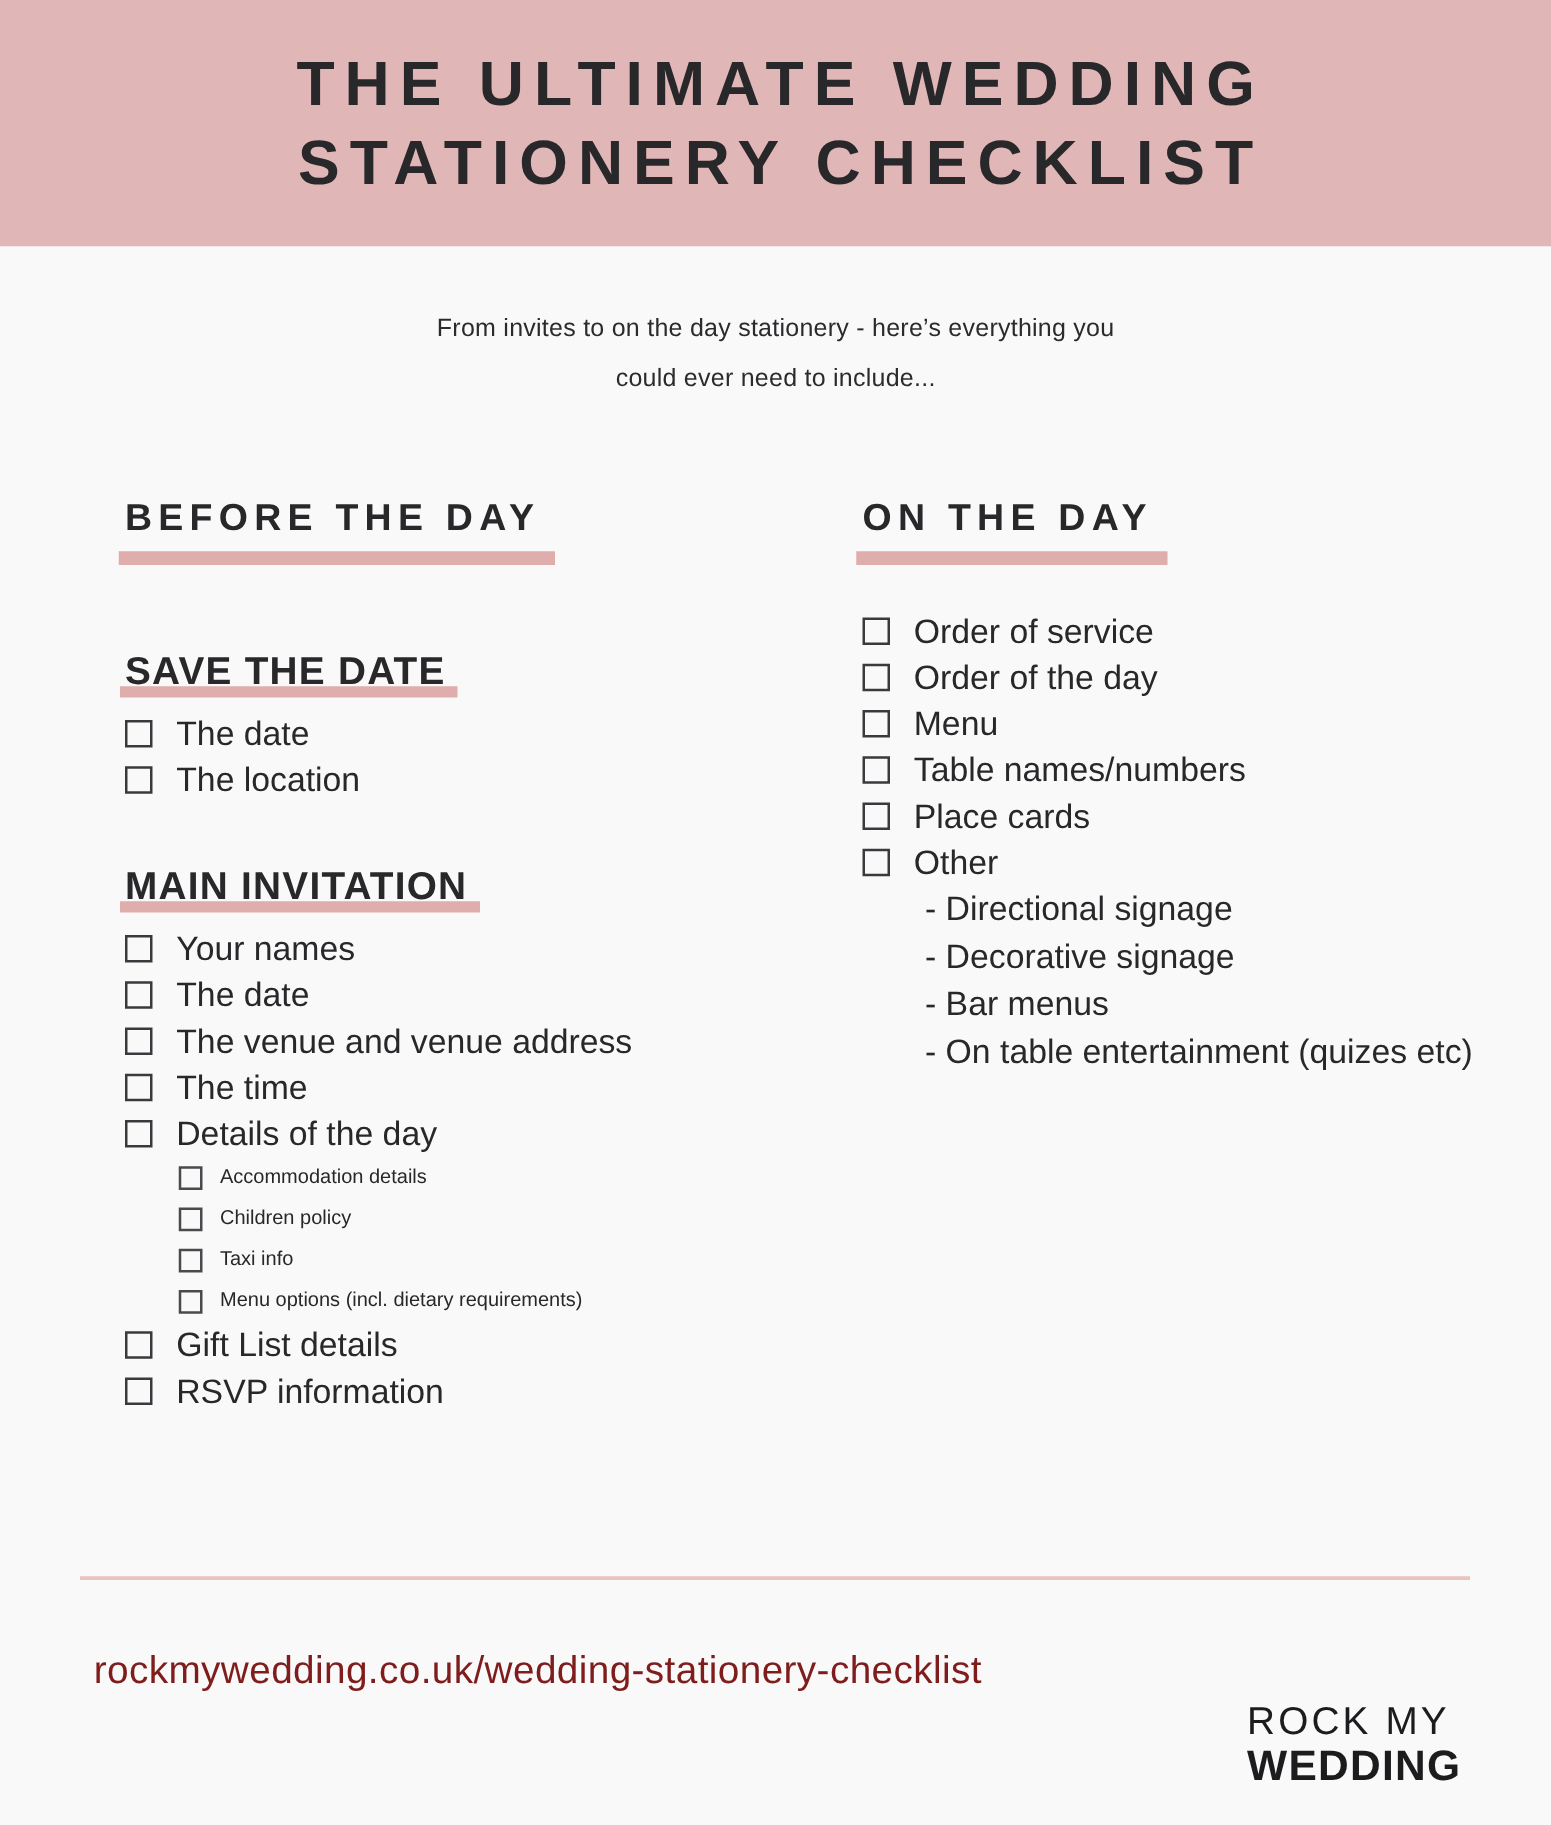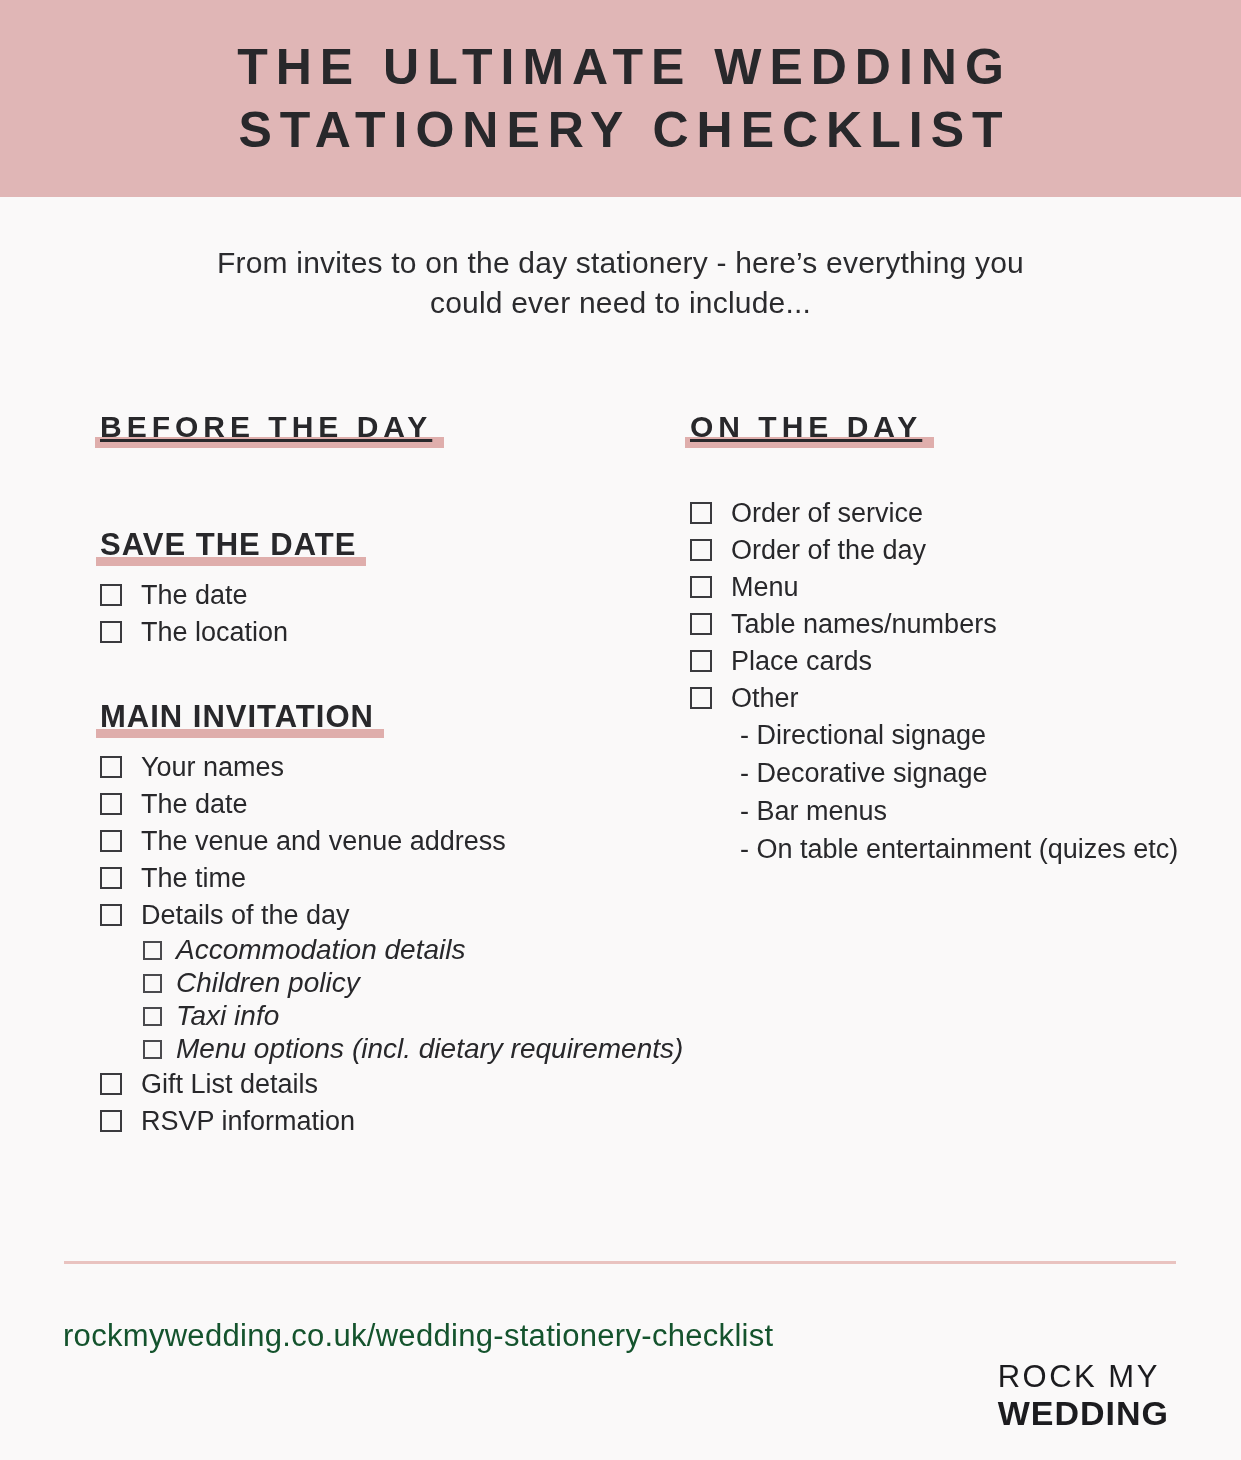--- a/index.html
+++ b/index.html
@@ -20,66 +20,65 @@
   .header{
     height:197px;background:var(--header-bg);
     display:flex;align-items:center;justify-content:center;
   }
   .title{
     text-align:center;font-weight:bold;font-size:50px;line-height:63px;
     letter-spacing:8px;color:var(--text);padding-left:8px;
   }
   
   .intro{
-    margin-top:46px;text-align:center;font-size:30px;line-height:40px;
+    margin-top:46px;text-align:center;font-size:20px;line-height:40px;
     font-weight:normal;color:#2B2B2E;letter-spacing:0.2px;
   }
   
   .content{display:flex;margin:75px 0 0 100px;}
   .col-left{width:590px;}
   .col-right{width:540px;}
   .section-heading{
-    display:inline-block;margin:12px;font-size:30px;font-weight:bold;letter-spacing:5px;
-    padding:0 12px 4px 5px;margin-left:-5px;
+    display:inline-block;margin:0;font-size:30px;font-weight:bold;letter-spacing:5px;
+    padding:0 12px 20px 5px;margin-left:-5px;
     background:linear-gradient(var(--highlight),var(--highlight)) no-repeat left bottom/100% 11px;
-    text-decoration:underline;
   }
   .sub-heading{
     display:inline-block;margin:0;font-size:31px;font-weight:bold;letter-spacing:1px;
     padding:0 10px 3px 4px;margin-left:-4px;
     background:linear-gradient(var(--highlight),var(--highlight)) no-repeat left bottom/100% 9px;
   }
   .hgap-big{height:22px;}      
   .hgap-col2{height:38px;}     
   .hgap-sub{height:14px;}      
   .sect-gap{height:45px;}      
   .row{
     display:flex;align-items:center;gap:19px;
     font-size:27px;line-height:30px;margin-bottom:7px;
   }
   .cb{
     width:22px;height:22px;border:2px solid #3A3A3E;flex:none;background:transparent;
   }
   .sub-row{
     display:flex;align-items:center;gap:14px;margin-left:43px;
-    font-size:28px;line-height:26px;font-style:italic;margin-bottom:7px;
+    font-size:16px;line-height:26px;margin-bottom:7px;
   }
   .cb-sm{
     width:19px;height:19px;border:2px solid #4A4A4E;flex:none;background:transparent;
   }
   .dash-row{
     margin-left:50px;font-size:27px;line-height:30px;margin-bottom:8px;
   }
   
   .divider{
     position:absolute;left:64px;top:1261px;width:1112px;height:3px;
     background:var(--divider);
   }
   .url{
-    position:absolute;left:63px;top:1318px;font-size:31px;color:#14532d;letter-spacing:0.3px;
+    position:absolute;left:75px;top:1318px;font-size:31px;color:#7f1d1d;letter-spacing:0.3px;
   }
   .logo{
     position:absolute;right:72px;top:1360px;text-align:left;color:#1C1C1F;
   }
   .logo-line1{font-size:31px;letter-spacing:2.5px;font-weight:normal;line-height:34px;}
   .logo-line2{font-size:34px;letter-spacing:1px;font-weight:bold;line-height:38px;text-align:center;}
 </style>
 </head>
 <body>
 

